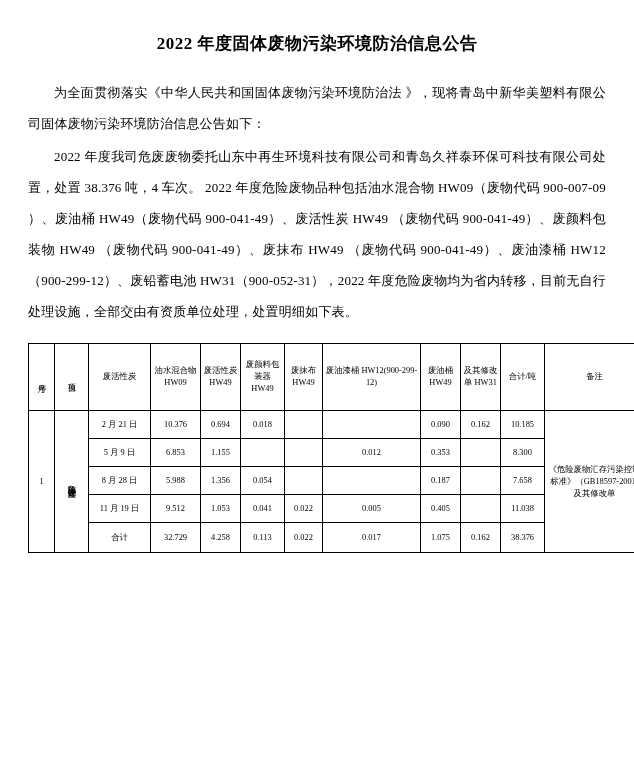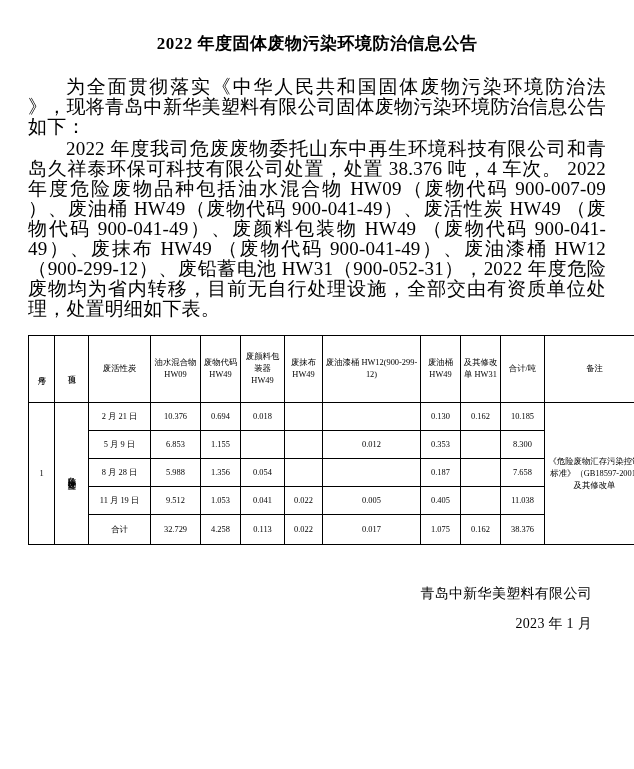--- a/index.html
+++ b/index.html
@@ -23,22 +23,22 @@
   }
   .doc-title {
     text-align: center;
     font-size: 17px;
     font-weight: bold;
     letter-spacing: 0.5px;
     margin: 8px 0 22px 0;
     font-family: "Liberation Serif", "DejaVu Serif", serif;
   }
   .para {
-    font-size: 19px;
-    line-height: 20px;
+    font-size: 13px;
+    line-height: 31px;
     text-align: justify;
     text-justify: inter-ideograph;
     text-indent: 2em;
     margin: 0 0 2px 0;
     letter-spacing: 0.2px;
   }
   table.waste {
     border-collapse: collapse;
     width: 578px;
     margin: 16px 0 0 0;
@@ -122,41 +122,41 @@
         <col class="col-n7">
       <col class="col-total">
         <col class="col-remark">
     </colgroup>
     <thead>
       <tr>
         <td><span class="vert">序号</span></td>
         <td><span class="vert">项目</span></td>
         <td>废活性炭</td>
         <td>油水混合物 HW09</td>
-        <td>废物代码 HW49</td>
+        <td>废活性炭 HW49</td>
         <td>废颜料包装器 HW49</td>
         <td>废抹布 HW49</td>
         <td>废油漆桶 HW12(900-299-12)</td>
         <td>废油桶 HW49</td>
         <td>及其修改单 HW31</td>
         <td>合计/吨</td>
         <td>备注</td>
       </tr>
     </thead>
     <tbody>
       <tr class="data-row">
         <td class="rowlabel" rowspan="5">1</td>
         <td class="rowlabel" rowspan="5"><span class="vert">危险废物处置</span></td>
         <td>2 月 21 日</td>
         <td>10.376</td>
         <td>0.694</td>
         <td>0.018</td>
         <td></td>
         <td></td>
-        <td>0.130</td>
+        <td>0.090</td>
         <td>0.162</td>
         <td>10.185</td>
         <td class="remark-cell" rowspan="5">《危险废物汇存污染控制标准》（GB18597-2001)及其修改单</td>
       </tr>
       <tr class="data-row">
         <td>5 月 9 日</td>
         <td>6.853</td>
         <td>1.155</td>
         <td></td>
         <td></td>
@@ -194,18 +194,14 @@
         <td>0.113</td>
         <td>0.022</td>
         <td>0.017</td>
         <td>1.075</td>
         <td>0.162</td>
         <td>38.376</td>
       </tr>
     </tbody>
   </table>
 
-  <div class="sign">
-    <div class="nowrap">青岛中新华美塑料有限公司</div>
-    <div class="nowrap">2023 年 1 月</div>
-  </div>
 
 </div>
 
 </body></html>

